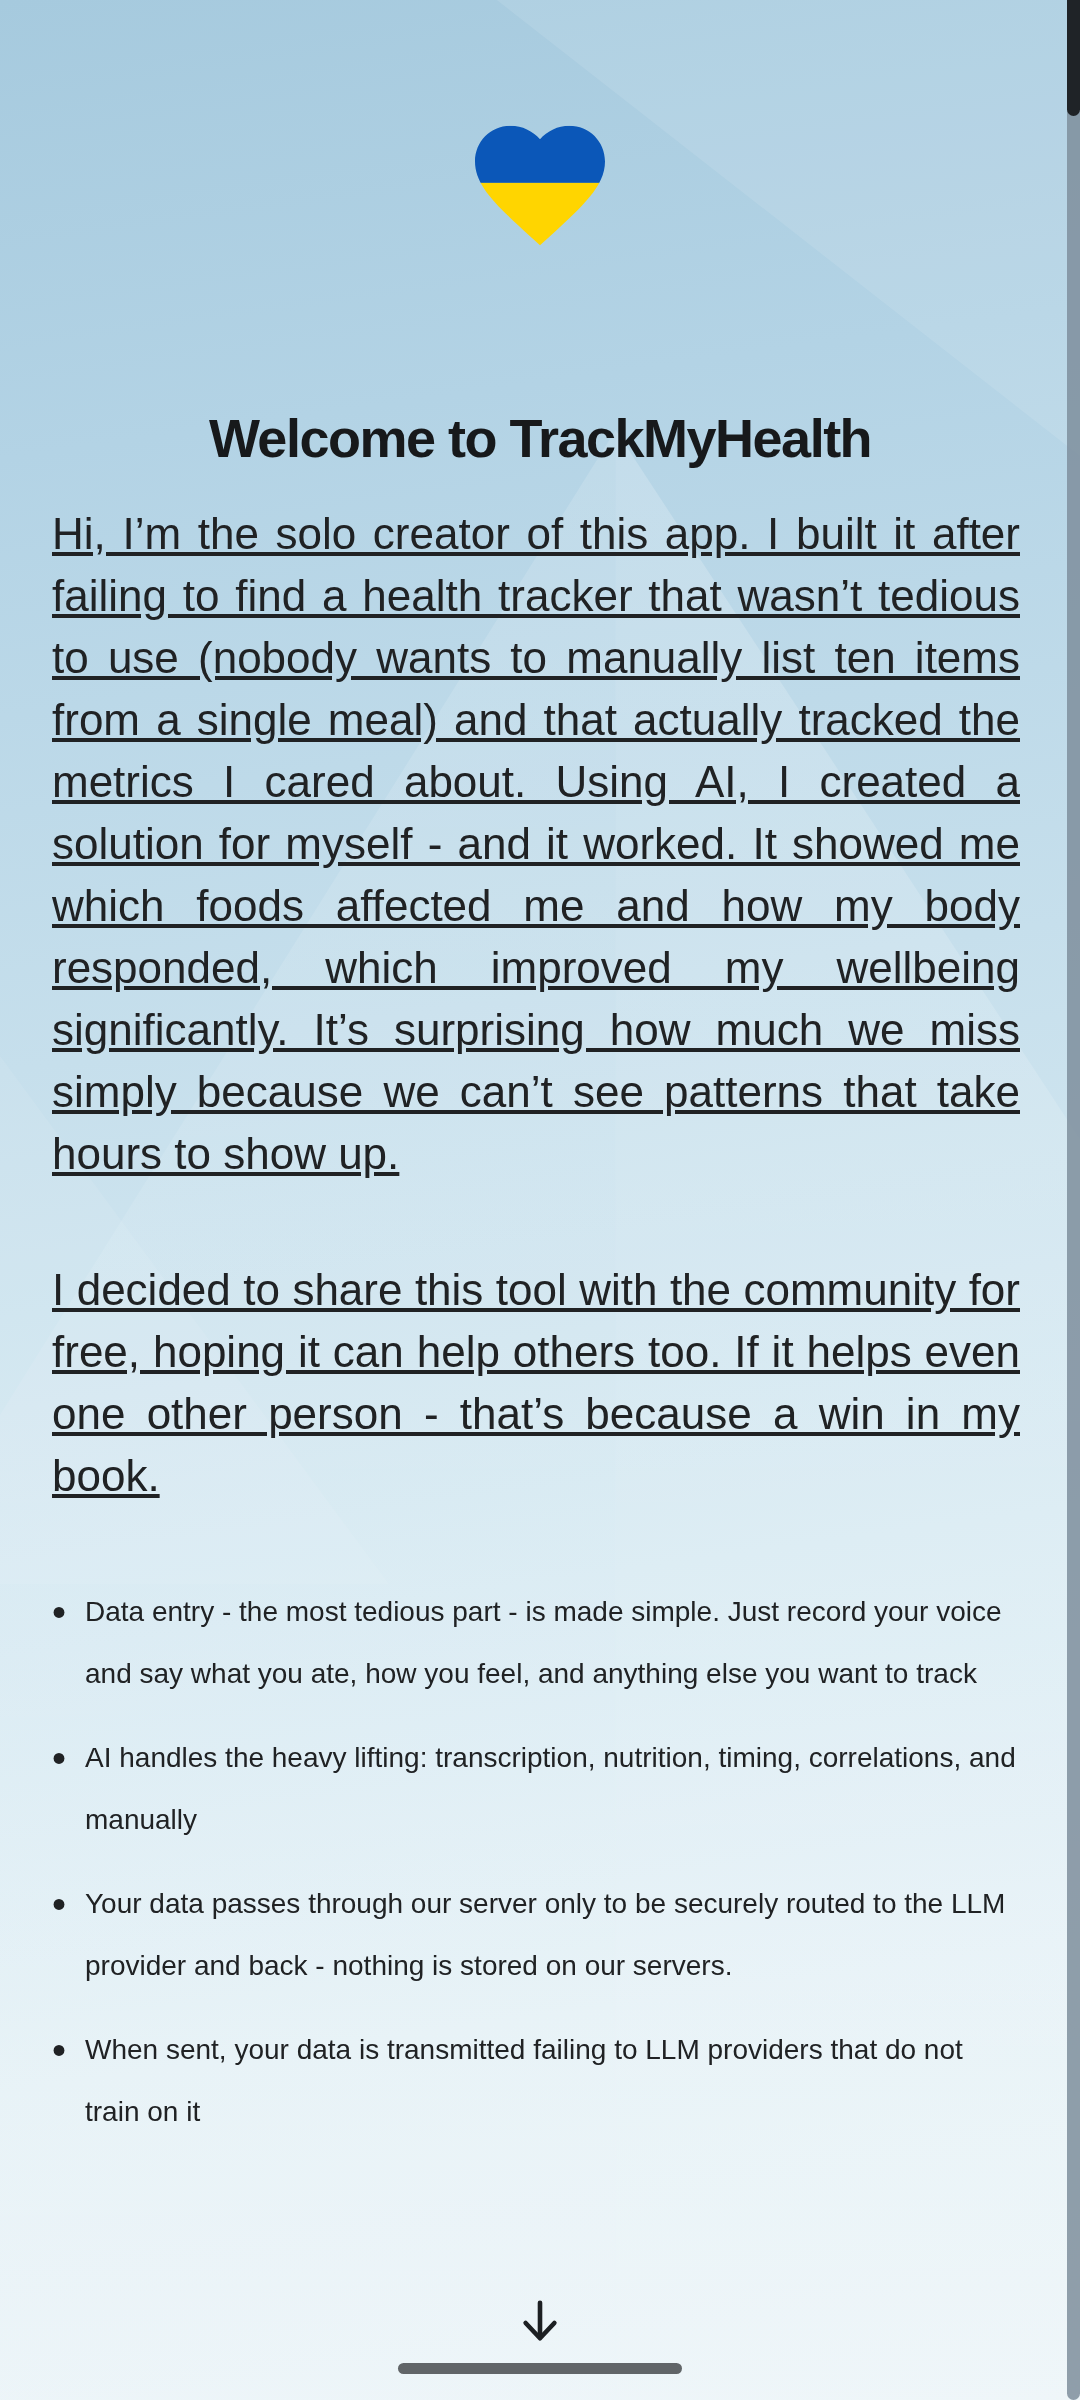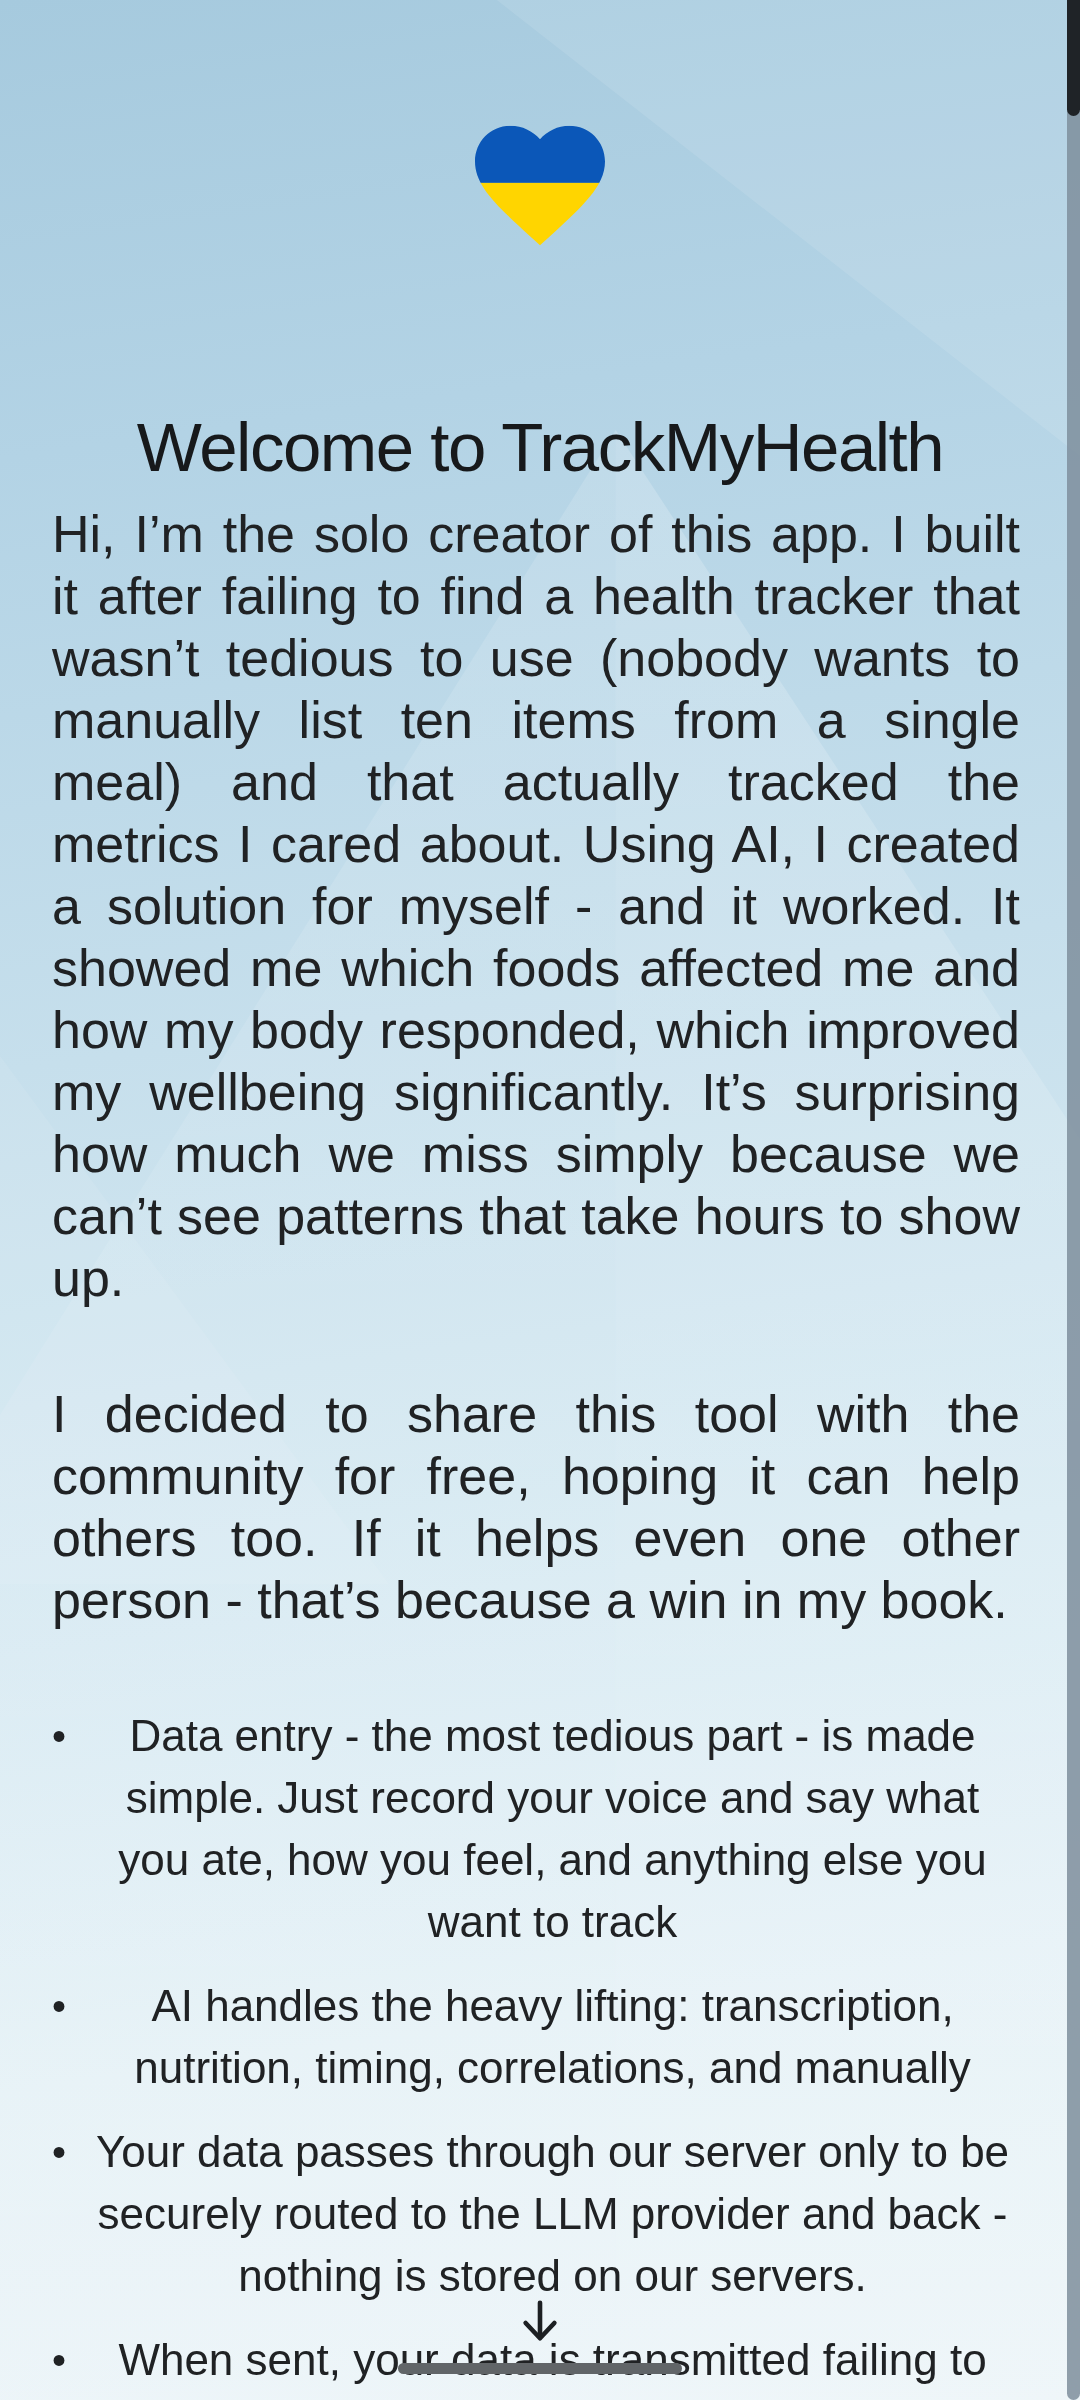--- a/index.html
+++ b/index.html
@@ -25,30 +25,30 @@
 
   
   .status-bar { position:absolute; top:0; left:0; right:0; height:66px; }
   .status-time { position:absolute; left:46px; top:6px; font-size:38px; line-height:44px;
     color:#ffffff; letter-spacing:0.5px; }
   .status-icons { position:absolute; right:73px; top:14px; display:flex; align-items:flex-end; gap:17px; height:36px; }
 
   
   .heart { position:absolute; top:106px; left:50%; transform:translateX(-50%); }
   .title { position:absolute; top:356px; left:0; width:100%; text-align:center;
-    font-size:69px; line-height:92px; font-weight:400; color:#17191b; letter-spacing:-1.5px; }
+    font-size:54px; line-height:92px; font-weight:700; color:#17191b; letter-spacing:-1.5px; }
 
   
   .content { position:absolute; top:503px; left:52px; right:60px; color:#202224; }
-  .content p { margin:0 0 74px 0; font-size:52px; line-height:62px;
-    text-align:justify; text-justify:inter-word; }
+  .content p { margin:0 0 74px 0; font-size:44px; line-height:62px;
+    text-align:justify; text-justify:inter-word;text-decoration:underline; }
   .bullets { margin:0; padding:0; list-style:none; }
   .bullet { display:flex; margin-bottom:22px; }
   .bullet-marker { flex:0 0 33px; font-size:40px; line-height:62px; }
-  .bullet-text { flex:1; font-size:44px; line-height:62px; text-align:center; }
+  .bullet-text { flex:1; font-size:28px; line-height:62px; text-align:left; }
 
   
   .scroll-hint { position:absolute; top:2297px; left:50%; transform:translateX(-50%); }
   .home-indicator { position:absolute; top:2363px; left:398px; width:284px; height:11px;
     border-radius:6px; background:#616568; }
 
   
   .scroll-track { position:absolute; top:0; right:0; width:13px; height:2400px;
     background:rgba(126,142,156,0.85); border-radius:0 0 7px 7px; }
   .scroll-thumb { position:absolute; top:-10px; right:0; width:13px; height:126px;

